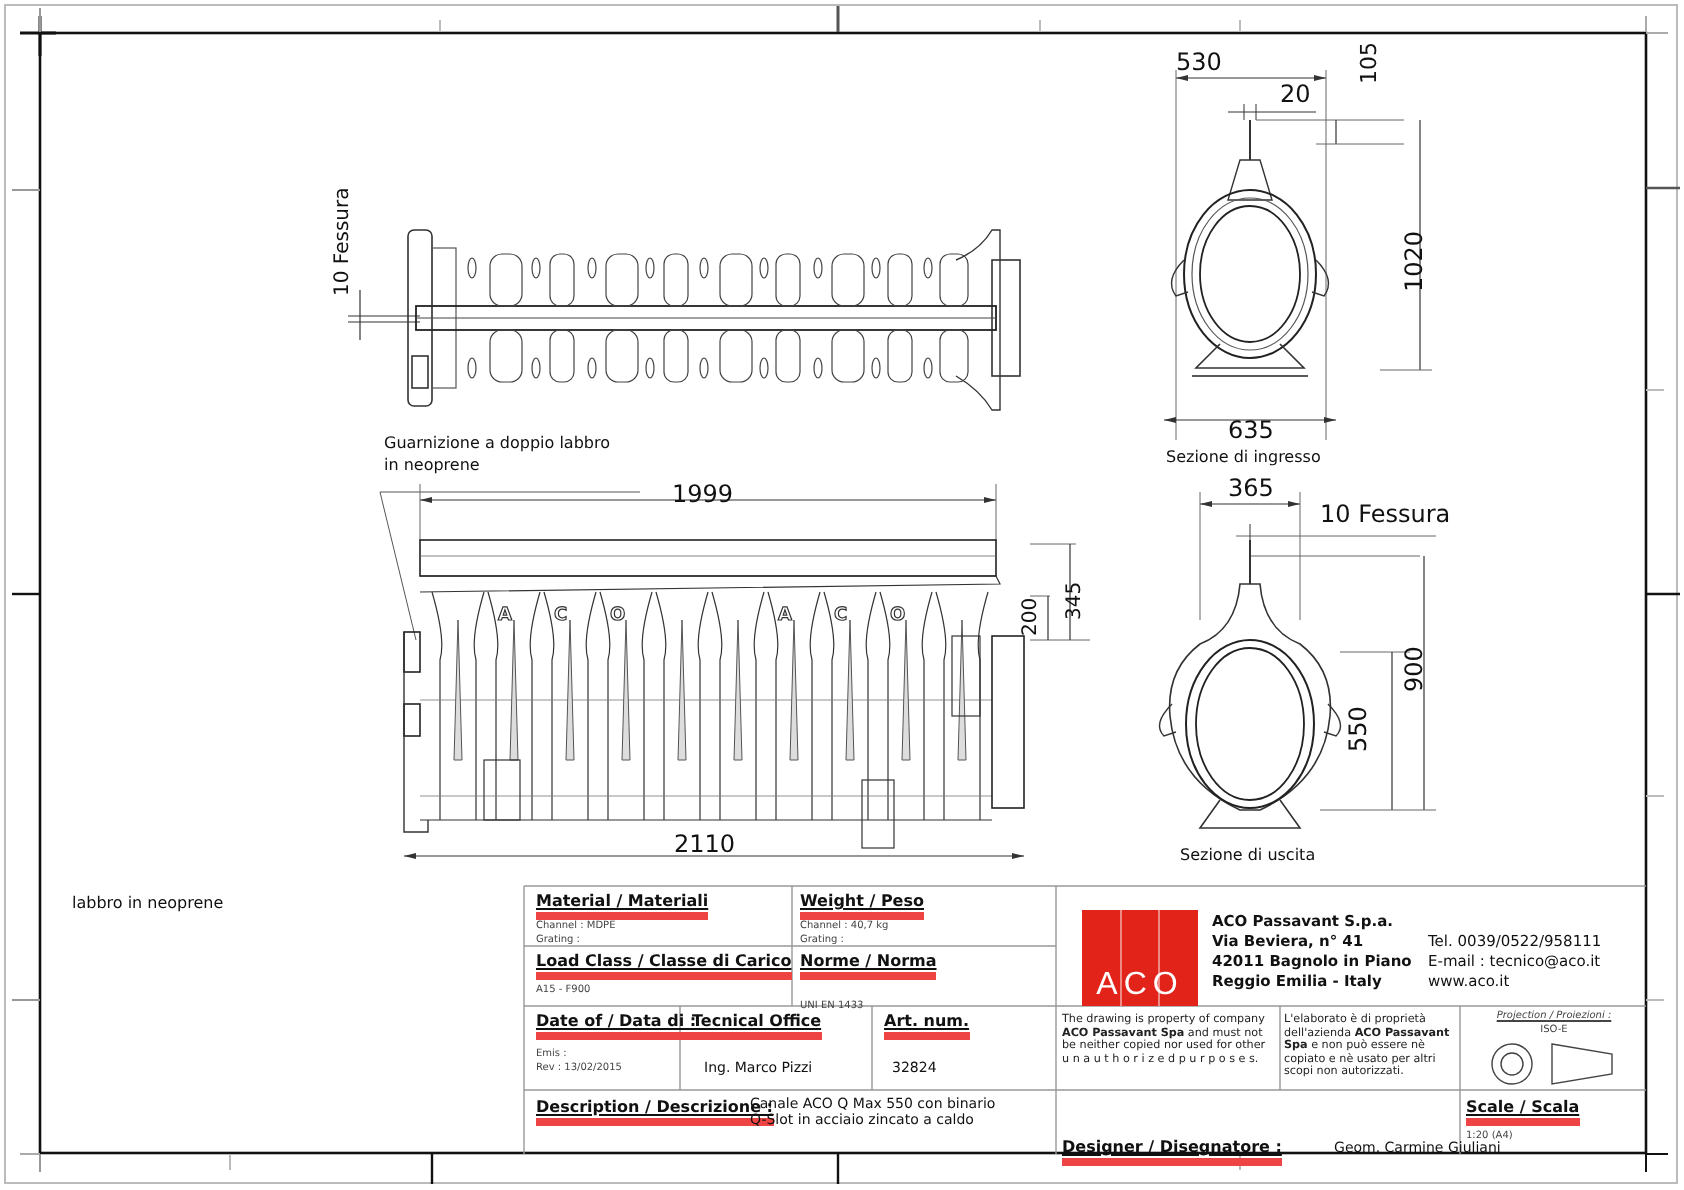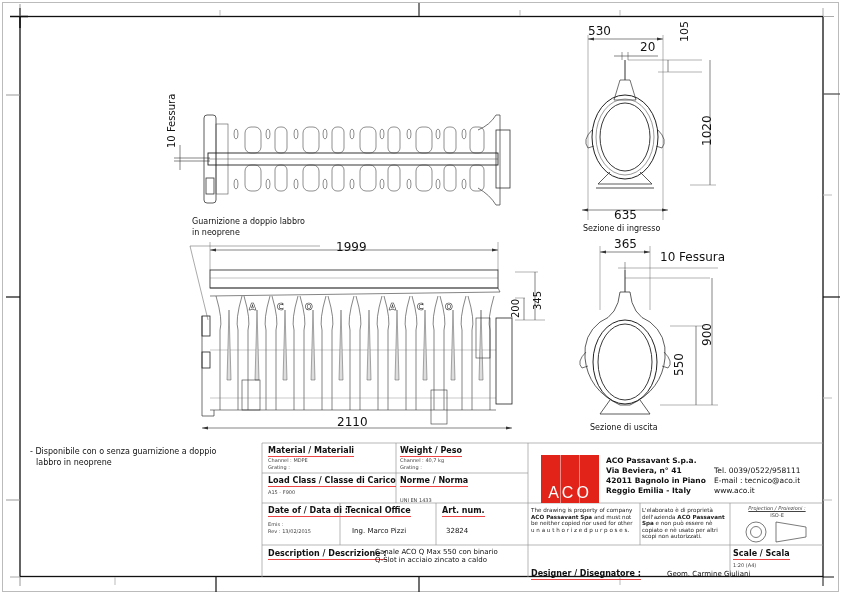--- a/index.html
+++ b/index.html
@@ -1,21 +1,21 @@
 <!DOCTYPE html>
 <html><head>
 <meta charset="utf-8">
 <style>
   html, body { margin:0; padding:0; background:#ffffff; }
   body { width:842px; height:595px; position:relative; overflow:hidden; font-family:"DejaVu Sans", sans-serif; color:#111; }
   .abs { position:absolute; }
   svg text { font-family:"DejaVu Sans", sans-serif; }
   .tb-cell { position:absolute; box-sizing:border-box; }
   .hdr { font-weight:bold; font-size:8px; color:#111; white-space:nowrap; }
-  .hdr-line { border-bottom:1px solid #ef4444; display:inline-block; padding-bottom:1px; }
+  .hdr-line { border-bottom:4px solid #ef4444; display:inline-block; padding-bottom:1px;text-decoration:underline; }
   .small { font-size:5px; color:#444; line-height:7px; white-space:nowrap; }
   .mid { font-size:7px; color:#111; white-space:nowrap; }
   .note { font-size:8px; color:#111; line-height:11px; }
   .legal { font-size:5.6px; line-height:6.6px; color:#222; }
   .legal b { font-weight:bold; }
   .co { font-size:7.5px; line-height:10px; color:#111; font-weight:bold; }
   .co-r { font-size:7.5px; line-height:10px; color:#111; }
   .label { font-size:8px; color:#111; white-space:nowrap; }
 </style>
 </head>
@@ -254,21 +254,20 @@
   <path d="M94 112 Q 104 122 98 128 L 92 126" fill="none" stroke="#333" stroke-width="0.7"></path>
   <path d="M40 160 L 30 174 L 80 174 L 70 160" fill="none" stroke="#333" stroke-width="0.8"></path>
 </svg>
 <div class="abs label" style="left:614px;top:237px;font-size:12px">365</div>
 <div class="abs label" style="left:660px;top:250px;font-size:12px">10 Fessura</div>
 <div class="abs label" style="left:700px;top:346px;font-size:12px;transform:rotate(-90deg);transform-origin:left top">900</div>
 <div class="abs label" style="left:672px;top:376px;font-size:12px;transform:rotate(-90deg);transform-origin:left top">550</div>
 <div class="abs label" style="left:590px;top:423px;font-size:8px">Sezione di uscita</div>
 
 <div class="abs note" style="left:30px;top:446px;width:230px">
-  <div>- Disponibile con o senza guarnizione a doppio</div>
   <div style="padding-left:6px">  labbro in neoprene</div>
 </div>
 
 <svg class="abs" style="left:0;top:0" width="842" height="595">
   <g stroke="#999" stroke-width="0.7" fill="none">
     <line x1="262" y1="443" x2="823" y2="443"></line>
     <line x1="262" y1="443" x2="262" y2="577"></line>
     <line x1="396" y1="443" x2="396" y2="503"></line>
     <line x1="528" y1="443" x2="528" y2="577"></line>
     <line x1="262" y1="473" x2="528" y2="473"></line>

